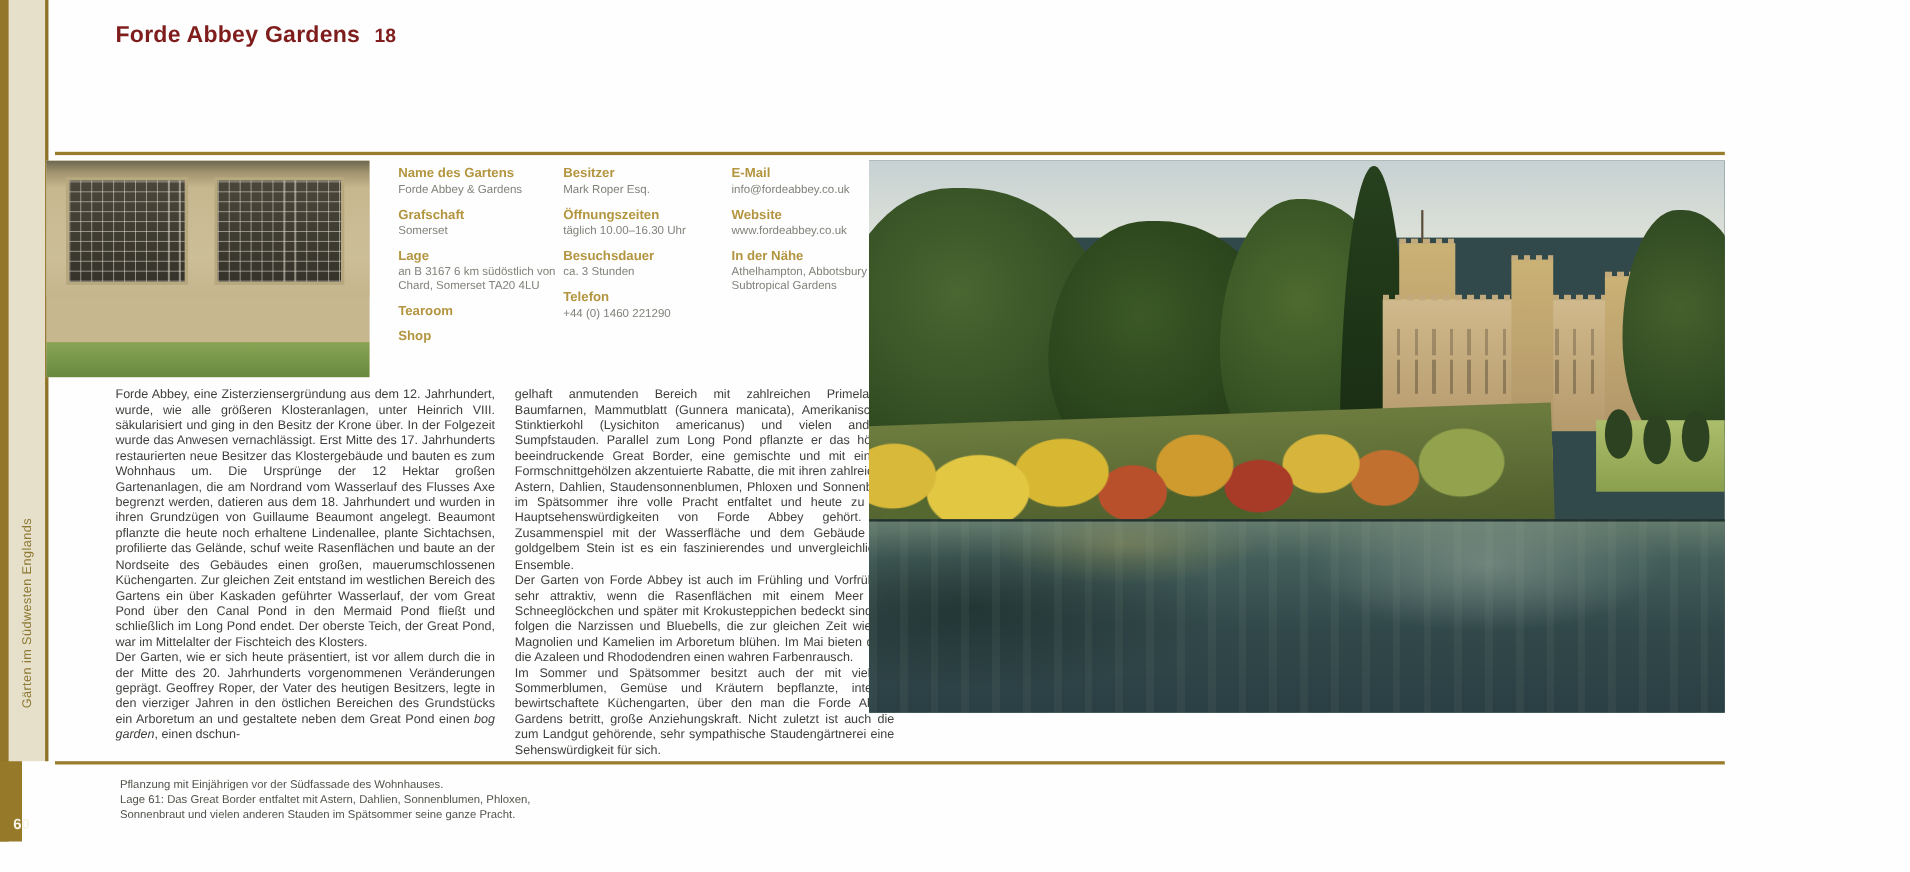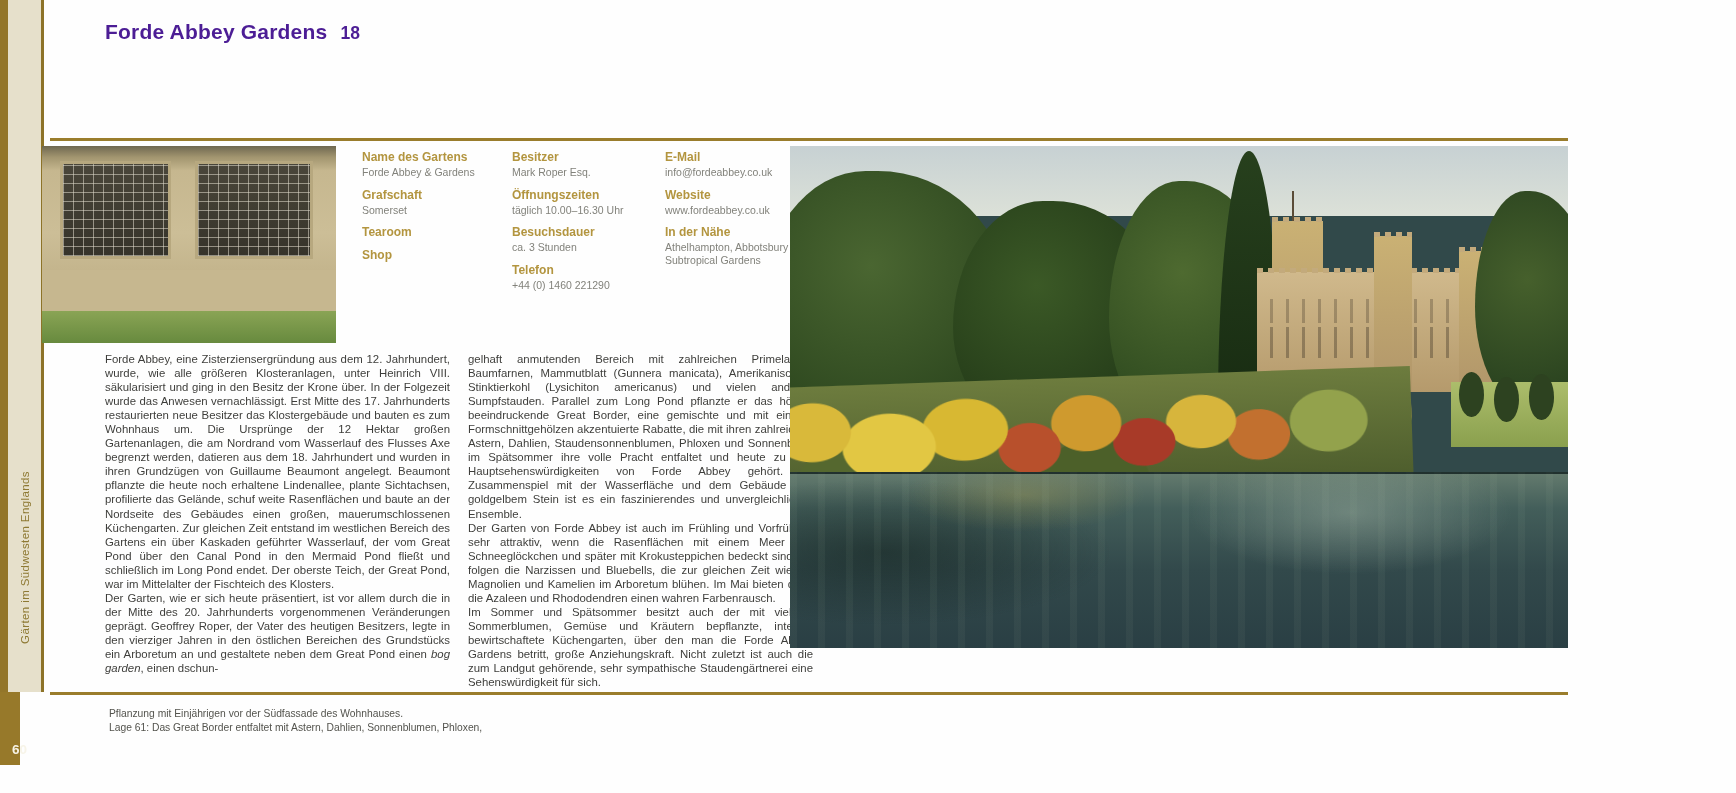--- a/index.html
+++ b/index.html
@@ -17,21 +17,21 @@
   .side-strip { left:8px; top:0; width:36px; height:692px; background:#e6e0cb; border-right:3px solid #8d7328; }
   .side-label {
     position:absolute; left:50%; bottom:48px;
     writing-mode:vertical-rl; transform:translateX(-50%) rotate(180deg);
     font-size:11.5px; letter-spacing:.4px; color:#8e7933; white-space:nowrap;
   }
   .side-block { left:0; top:692px; width:20px; height:73px; background:#97792a; }
   .page-num { position:absolute; left:12px; bottom:8px; color:#f7f4e8; font-size:13.5px; font-weight:bold; }
 
   
-  .title { left:105px; top:20px; color:#4c1d95; font-size:21px; font-weight:bold; letter-spacing:.2px; }
+  .title { left:105px; top:20px; color:#7f1d1d; font-size:21px; font-weight:bold; letter-spacing:.2px; }
   .title .num { font-size:17.5px; font-weight:bold; margin-left:13px; }
   .rule { background:#9a7d2c; height:3px; }
   .rule-top { left:50px; top:138px; width:1518px; }
   .rule-bottom { left:50px; top:692px; width:1518px; }
 
   
   .photo-left { left:42px; top:146px; width:294px; height:197px; overflow:hidden; background:#c6b78f; }
   .pl-stone { position:absolute; left:0; top:0; width:100%; height:63%;
     background:linear-gradient(180deg,#6e6750 0%,#a2956f 9%,#c6b78f 20%,#ccbe97 70%,#c4b58d 100%); }
   .pl-window { position:absolute; top:9%; height:47%; background:
@@ -151,20 +151,24 @@
 <div class="abs info-col c1">
   <div class="info-item">
     <div class="info-label">Name des Gartens</div>
     <div class="info-value">Forde Abbey &amp; Gardens</div>
   </div>
   <div class="info-item">
     <div class="info-label">Grafschaft</div>
     <div class="info-value">Somerset</div>
   </div>
   <div class="info-item">
+    <div class="info-label">Lage</div>
+    <div class="info-value">an B 3167 6 km südöstlich von Chard, Somerset TA20 4LU</div>
+  </div>
+  <div class="info-item">
     <div class="info-label">Tearoom</div>
     <div class="info-value"></div>
   </div>
   <div class="info-item">
     <div class="info-label">Shop</div>
     <div class="info-value"></div>
   </div>
 </div>
 
 <div class="abs info-col c2">
@@ -236,13 +240,14 @@
   <div class="topiary tp2"></div>
   <div class="topiary tp3"></div>
   <div class="pr-border"></div>
   <div class="pr-water"></div>
 </div>
 
 <div class="abs rule rule-bottom"></div>
 <div class="abs captions">
   <div>Pflanzung mit Einjährigen vor der Südfassade des Wohnhauses.</div>
   <div>Lage 61: Das Great Border entfaltet mit Astern, Dahlien, Sonnenblumen, Phloxen,</div>
+  <div>Sonnenbraut und vielen anderen Stauden im Spätsommer seine ganze Pracht.</div>
 </div>
 
 </body></html>

